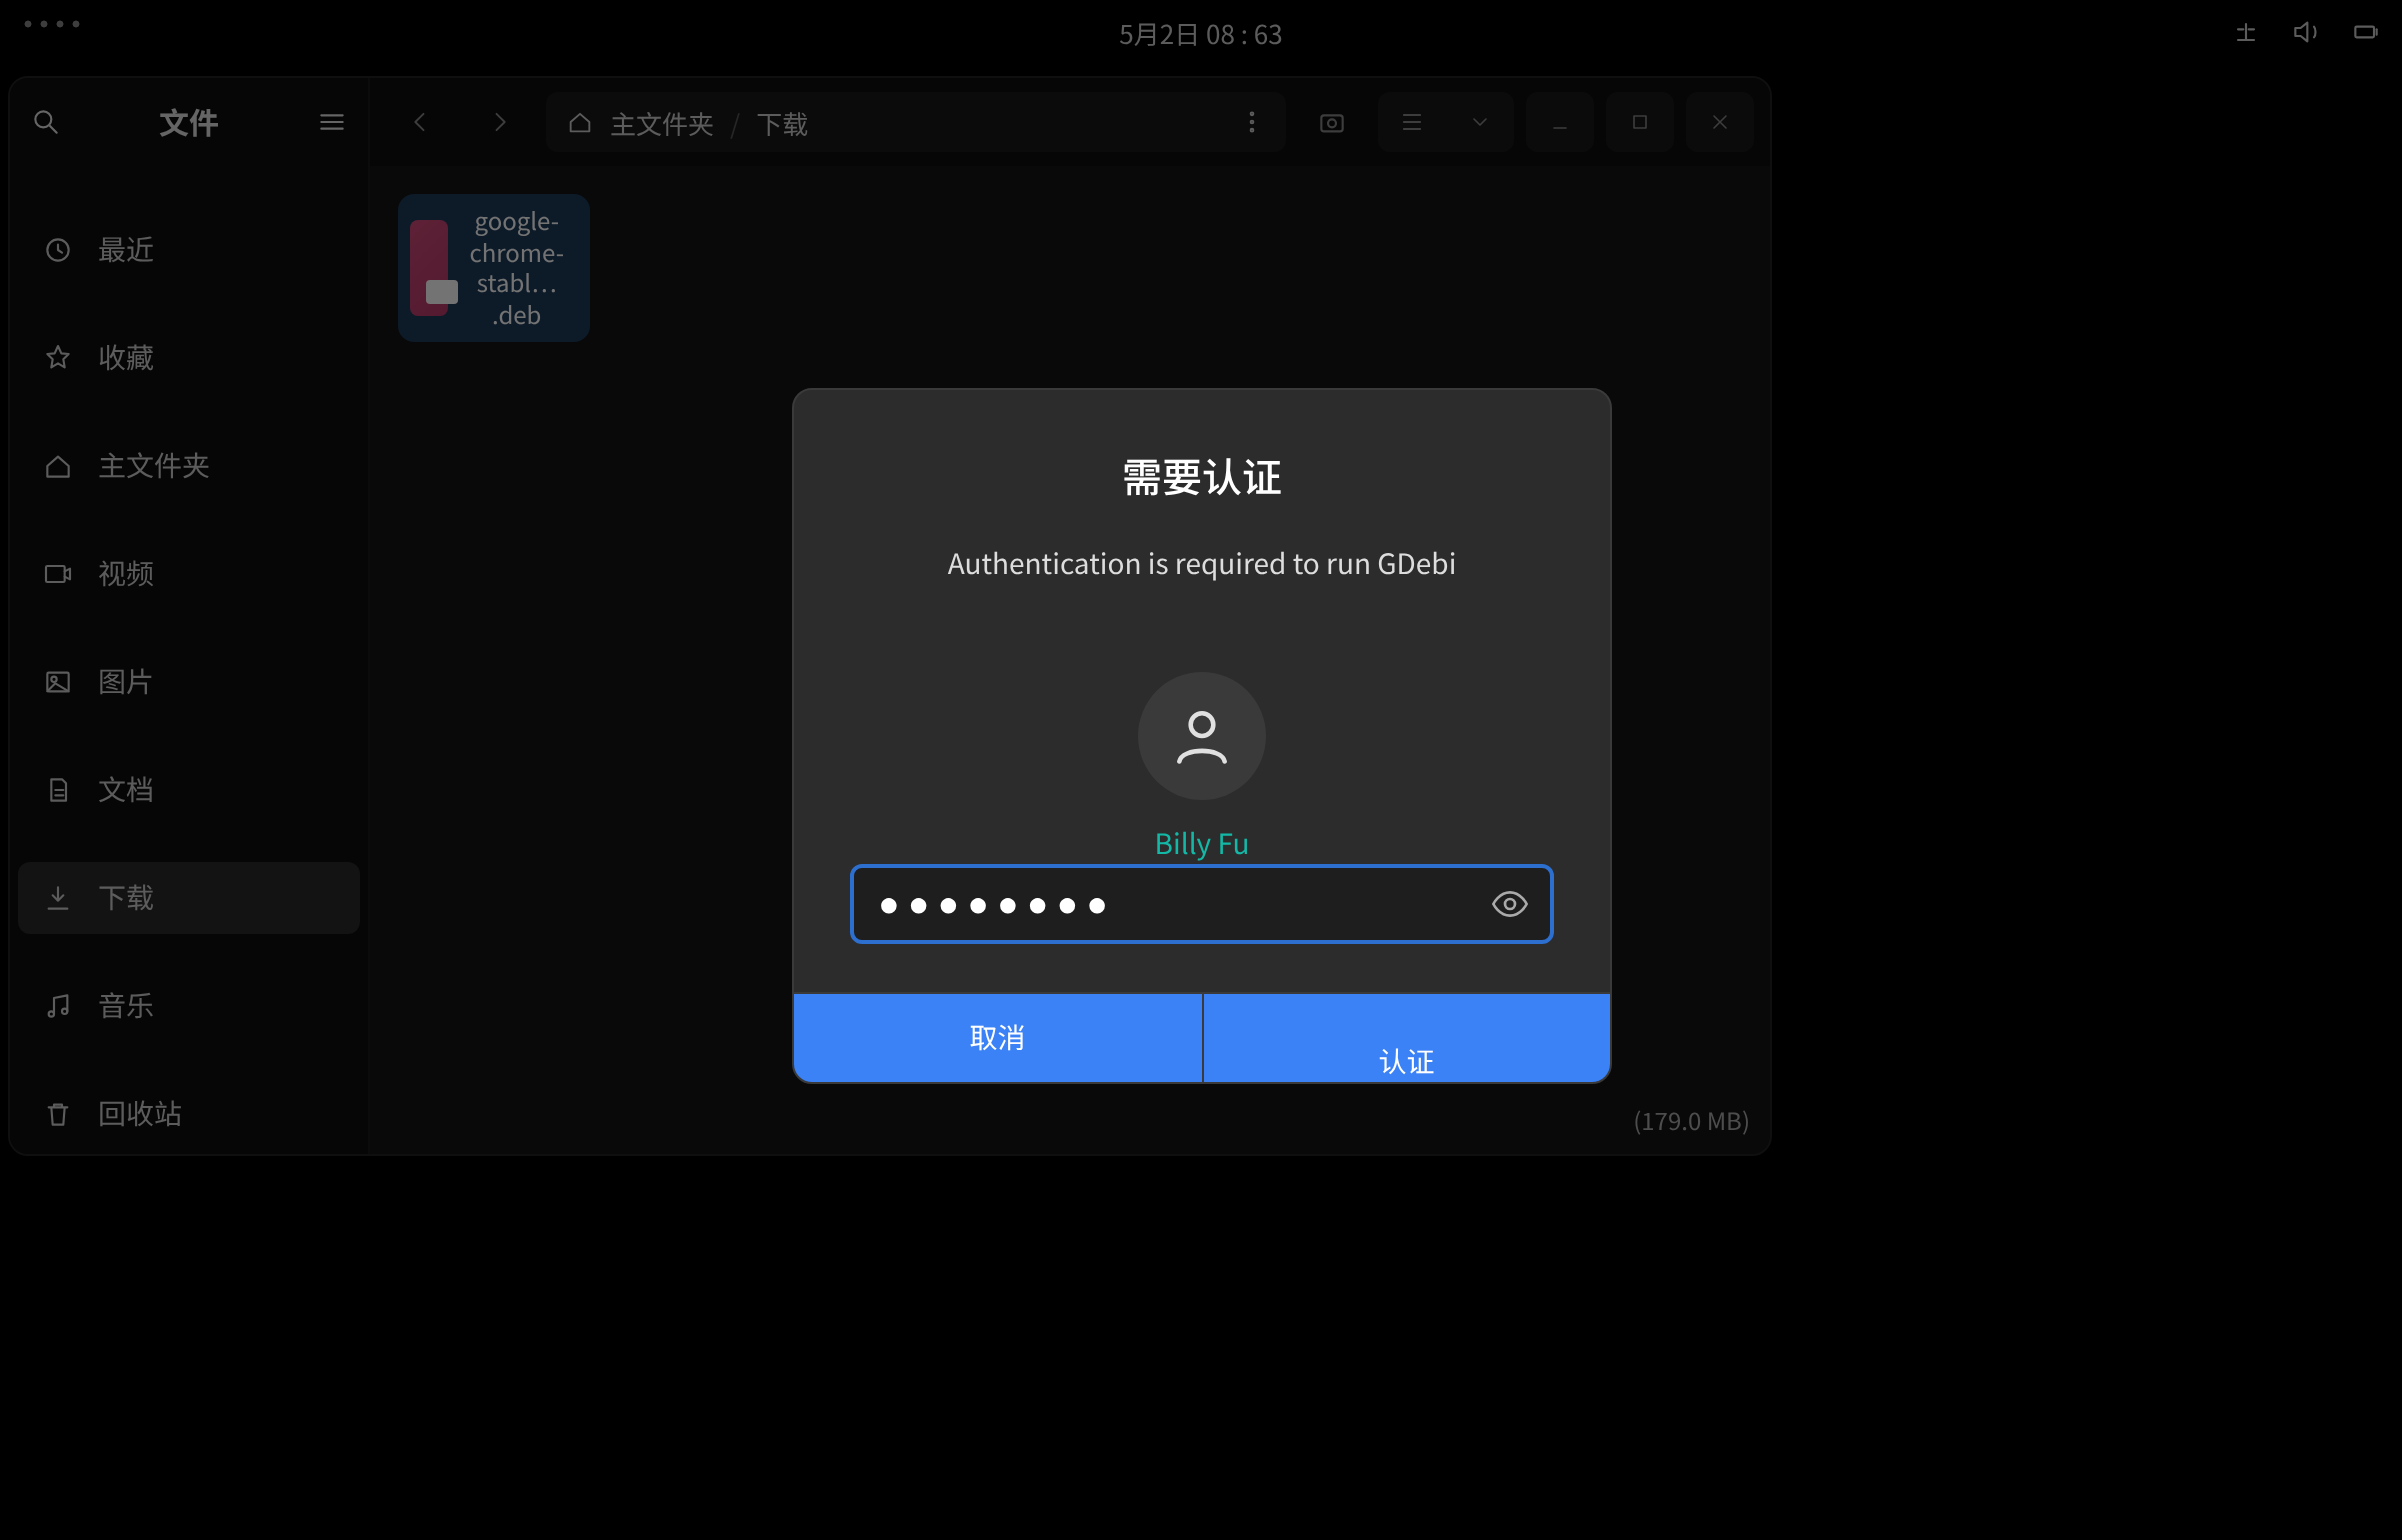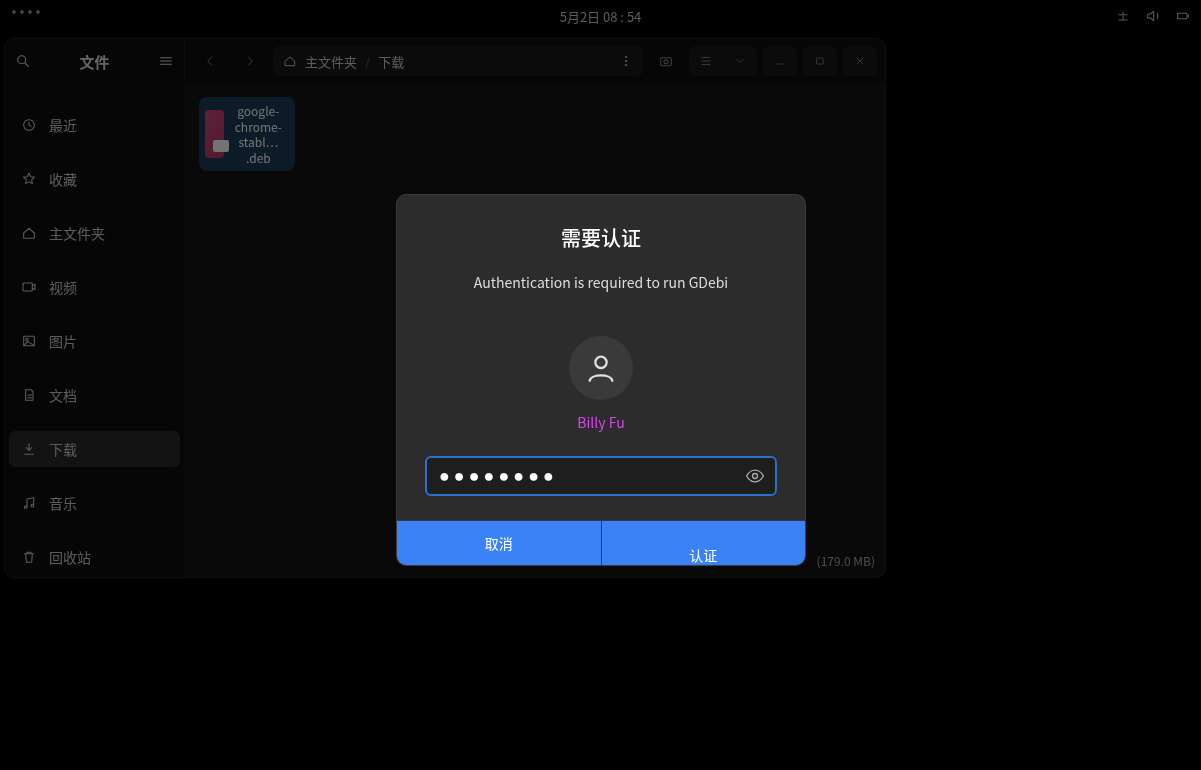--- a/index.html
+++ b/index.html
@@ -129,21 +129,21 @@
 }
 .dialog-body { padding: 28px 28px 24px; display: flex; flex-direction: column; align-items: center; }
 .dialog-title { font-size: 20px; color: #fff; font-weight: 500; margin-bottom: 20px; }
 .dialog-msg { font-size: 14px; color: #ddd; text-align: center; margin-bottom: 44px; }
 .avatar {
   width: 64px; height: 64px; border-radius: 50%;
   background: #3a3a3a;
   display: flex; align-items: center; justify-content: center;
   margin-bottom: 12px;
 }
-.username { color: #d946ef; font-size: 14px; margin-bottom: 24px; }
+.username { color: #14b8a6; font-size: 14px; }
 .pw-wrap { position: relative; width: 100%; }
 .pw-input {
   width: 100%; height: 40px;
   background: #1e1e1e;
   border: 2px solid #2d6fcf;
   border-radius: 6px;
   color: #fff; font-size: 18px; letter-spacing: 4px;
   padding: 0 44px 0 12px;
   outline: none;
 }
@@ -163,21 +163,21 @@
   color: #fff; font-size: 14px; cursor: pointer;
 }
 .dialog-btn + .dialog-btn { border-left: 1px solid #3a3a3a; align-items: flex-end; }
 svg { stroke: currentColor; fill: none; stroke-width: 1.6; stroke-linecap: round; stroke-linejoin: round; }
 </style>
 </head>
 <body>
 
 <div class="topbar">
   <div class="topbar-left"></div>
-  <span>5月2日  08 : 54</span>
+  <span>5月2日  08 : 63</span>
   <div class="topbar-right">
     <span class="icon">
         <svg width="16" height="16" viewBox="0 0 24 24">
           <path d="M6 18h12M12 18V6M6 10h4M14 10h4"></path>
         </svg>
       </span>
     <span class="icon">
         <svg width="16" height="16" viewBox="0 0 24 24">
           <path d="M4 9v6h4l5 4V5L8 9H4zM18 8c1.5 1.5 1.5 6.5 0 8"></path>
         </svg>

